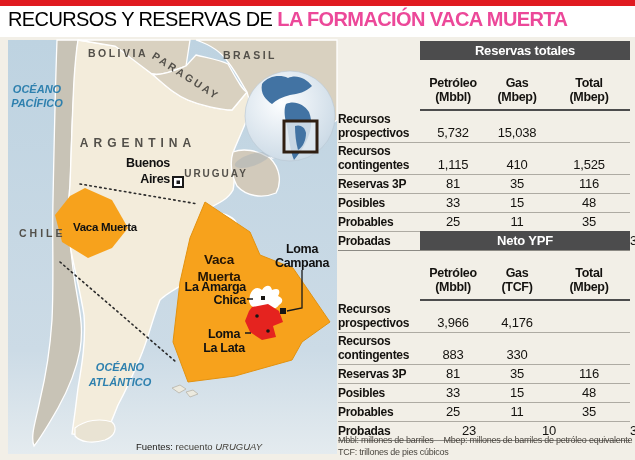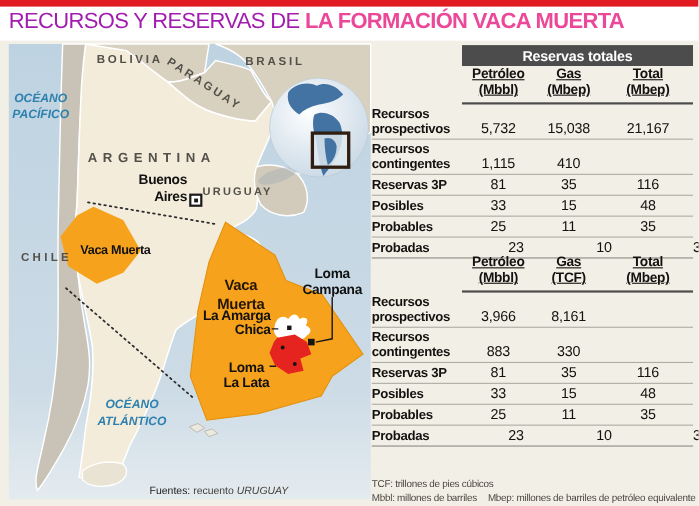--- a/index.html
+++ b/index.html
@@ -2,39 +2,39 @@
 <html><head>
 <meta charset="utf-8">
 <style>
   html,body{margin:0;padding:0;}
   body{width:635px;height:460px;position:relative;background:#ffffff;
        font-family:"Liberation Sans",sans-serif;overflow:hidden;}
   [data-interactable]{box-sizing:border-box;}
 
   .topbar{position:absolute;top:0;left:0;width:635px;height:6px;background:#e01a20;}
   .title{position:absolute;top:8px;left:8px;white-space:nowrap;font-size:20px;letter-spacing:-0.6px;}
-  .title .t1{color:#a21caf;font-weight:400;}
+  .title .t1{color:#000000;font-weight:400;}
   .title .t2{color:#ec4899;font-weight:700;}
 
   .panel{position:absolute;top:37px;left:0;width:635px;height:423px;background:#f2efe7;}
   svg{position:absolute;top:37px;left:0;}
 
   
   .country{font-family:"Liberation Sans",sans-serif;font-weight:700;font-size:10.5px;fill:#53504a;letter-spacing:2.5px;}
   .country-big{font-family:"Liberation Sans",sans-serif;font-weight:700;font-size:12px;fill:#53504a;letter-spacing:5px;}
   .oceanlbl{font-family:"Liberation Sans",sans-serif;font-style:italic;font-weight:700;font-size:11px;fill:#2e80ae;}
   .place{font-family:"Liberation Sans",sans-serif;font-weight:700;font-size:12.5px;fill:#111;letter-spacing:-0.3px;}
   .inset-title{font-family:"Liberation Sans",sans-serif;font-weight:700;font-size:13.5px;fill:#241505;letter-spacing:-0.2px;}
 
   
   .rtable{position:absolute;left:338px;width:292px;color:#14120f;}
   .tbar{margin-left:82px;height:19px;background:#4c4c4d;color:#fff;font-weight:700;
         font-size:13px;text-align:center;line-height:19px;letter-spacing:-0.2px;}
   .colheads{margin-left:82px;display:grid;grid-template-columns:66px 62px 82px;
-            border-bottom:2px solid #4c4c4d;padding:0 0 4px;text-decoration:underline;}
+            border-bottom:2px solid #4c4c4d;padding:16px 0 4px;}
   .ch{text-align:center;font-weight:700;font-size:12.5px;line-height:1.15;letter-spacing:-0.3px;}
   .row{display:grid;grid-template-columns:82px 66px 62px 82px;align-items:end;
        border-bottom:1px solid #aeaba3;padding:1px 0 2px;}
   .row.last{border-bottom:1px solid #8c8a84;gap:16px;}
   .row .lab{font-weight:700;font-size:12px;line-height:1.18;letter-spacing:-0.3px;}
   .row .val{text-align:center;font-weight:400;font-size:13px;letter-spacing:-0.2px;}
 
   .footnotes{position:absolute;left:338px;top:434px;width:294px;font-size:9px;
              letter-spacing:-0.25px;color:#4b4740;line-height:1.35;}
   .footnotes .seg{margin-right:10px;white-space:nowrap;}
@@ -173,26 +173,26 @@
       </div>
       <div class="ch" data-interactable="false">
         <div data-interactable="false">Total</div>
         <div data-interactable="false">(Mbep)</div>
       </div>
     </div>
     <div class="row" data-interactable="false">
       <div class="lab" data-interactable="false">Recursos prospectivos</div>
       <div class="val" data-interactable="false">5,732</div>
       <div class="val" data-interactable="false">15,038</div>
-      <div class="val" data-interactable="false">21,167</div>
     </div>
     <div class="row" data-interactable="false">
       <div class="lab" data-interactable="false">Recursos contingentes</div>
       <div class="val" data-interactable="false">1,115</div>
       <div class="val" data-interactable="false">410</div>
+      <div class="val" data-interactable="false">1,525</div>
     </div>
     <div class="row" data-interactable="false">
       <div class="lab" data-interactable="false">Reservas 3P</div>
       <div class="val" data-interactable="false">81</div>
       <div class="val" data-interactable="false">35</div>
       <div class="val" data-interactable="false">116</div>
     </div>
     <div class="row" data-interactable="false">
       <div class="lab" data-interactable="false">Posibles</div>
       <div class="val" data-interactable="false">33</div>
@@ -207,38 +207,39 @@
     </div>
     <div class="row last" data-interactable="false">
       <div class="lab" data-interactable="false">Probadas</div>
       <div class="val" data-interactable="false">23</div>
       <div class="val" data-interactable="false">10</div>
       <div class="val" data-interactable="false">33</div>
     </div>
   </div>
 
   <div class="rtable" style="top:231px" data-interactable="false">
+    <div class="tbar" data-interactable="false">Neto YPF</div>
     <div class="colheads" data-interactable="false">
       <div class="ch" data-interactable="false">
         <div data-interactable="false">Petróleo</div>
         <div data-interactable="false">(Mbbl)</div>
       </div>
       <div class="ch" data-interactable="false">
         <div data-interactable="false">Gas</div>
         <div data-interactable="false">(TCF)</div>
       </div>
       <div class="ch" data-interactable="false">
         <div data-interactable="false">Total</div>
         <div data-interactable="false">(Mbep)</div>
       </div>
     </div>
     <div class="row" data-interactable="false">
       <div class="lab" data-interactable="false">Recursos prospectivos</div>
       <div class="val" data-interactable="false">3,966</div>
-      <div class="val" data-interactable="false">8,161</div>
+      <div class="val" data-interactable="false">4,176</div>
     </div>
     <div class="row" data-interactable="false">
       <div class="lab" data-interactable="false">Recursos contingentes</div>
       <div class="val" data-interactable="false">883</div>
       <div class="val" data-interactable="false">330</div>
     </div>
     <div class="row" data-interactable="false">
       <div class="lab" data-interactable="false">Reservas 3P</div>
       <div class="val" data-interactable="false">81</div>
       <div class="val" data-interactable="false">35</div>
@@ -259,24 +260,24 @@
     <div class="row last" data-interactable="false">
       <div class="lab" data-interactable="false">Probadas</div>
       <div class="val" data-interactable="false">23</div>
       <div class="val" data-interactable="false">10</div>
       <div class="val" data-interactable="false">33</div>
     </div>
   </div>
 
   <div class="footnotes" data-interactable="false">
     <div data-interactable="false">
+      <span class="seg" data-interactable="false">Mbbl: millones de barriles</span><span class="seg" data-interactable="false">Mbep: millones de barriles de petróleo equivalente</span>
+    </div>
+    <div data-interactable="false">
       <span data-interactable="false">TCF: trillones de pies cúbicos</span>
-    </div>
-    <div data-interactable="false">
-      <span class="seg" data-interactable="false">Mbbl: millones de barriles</span><span class="seg" data-interactable="false">Mbep: millones de barriles de petróleo equivalente</span>
     </div>
   </div>
 
   <div class="source" data-interactable="false">
     <span class="b" data-interactable="false">Fuentes:</span>
     <span data-interactable="false">recuento</span>
     <span class="i" data-interactable="false">URUGUAY</span>
   </div>
 
 </div>

